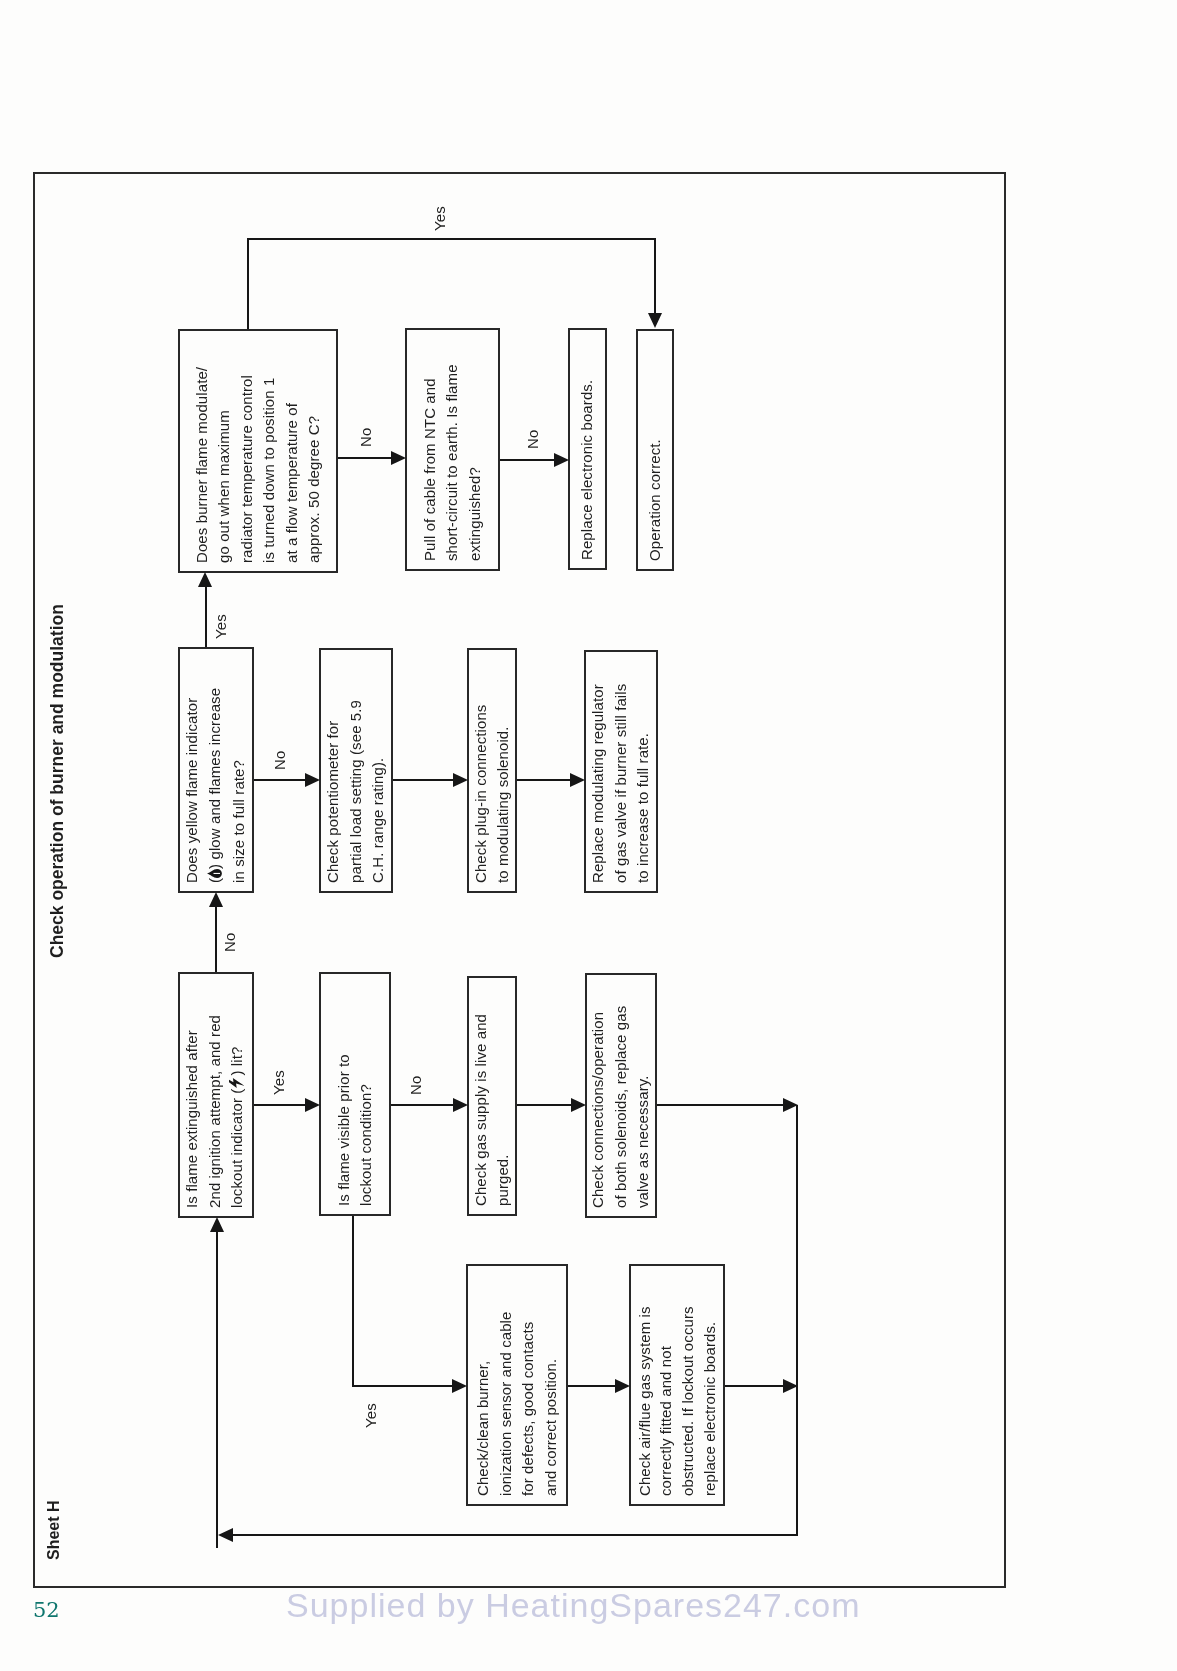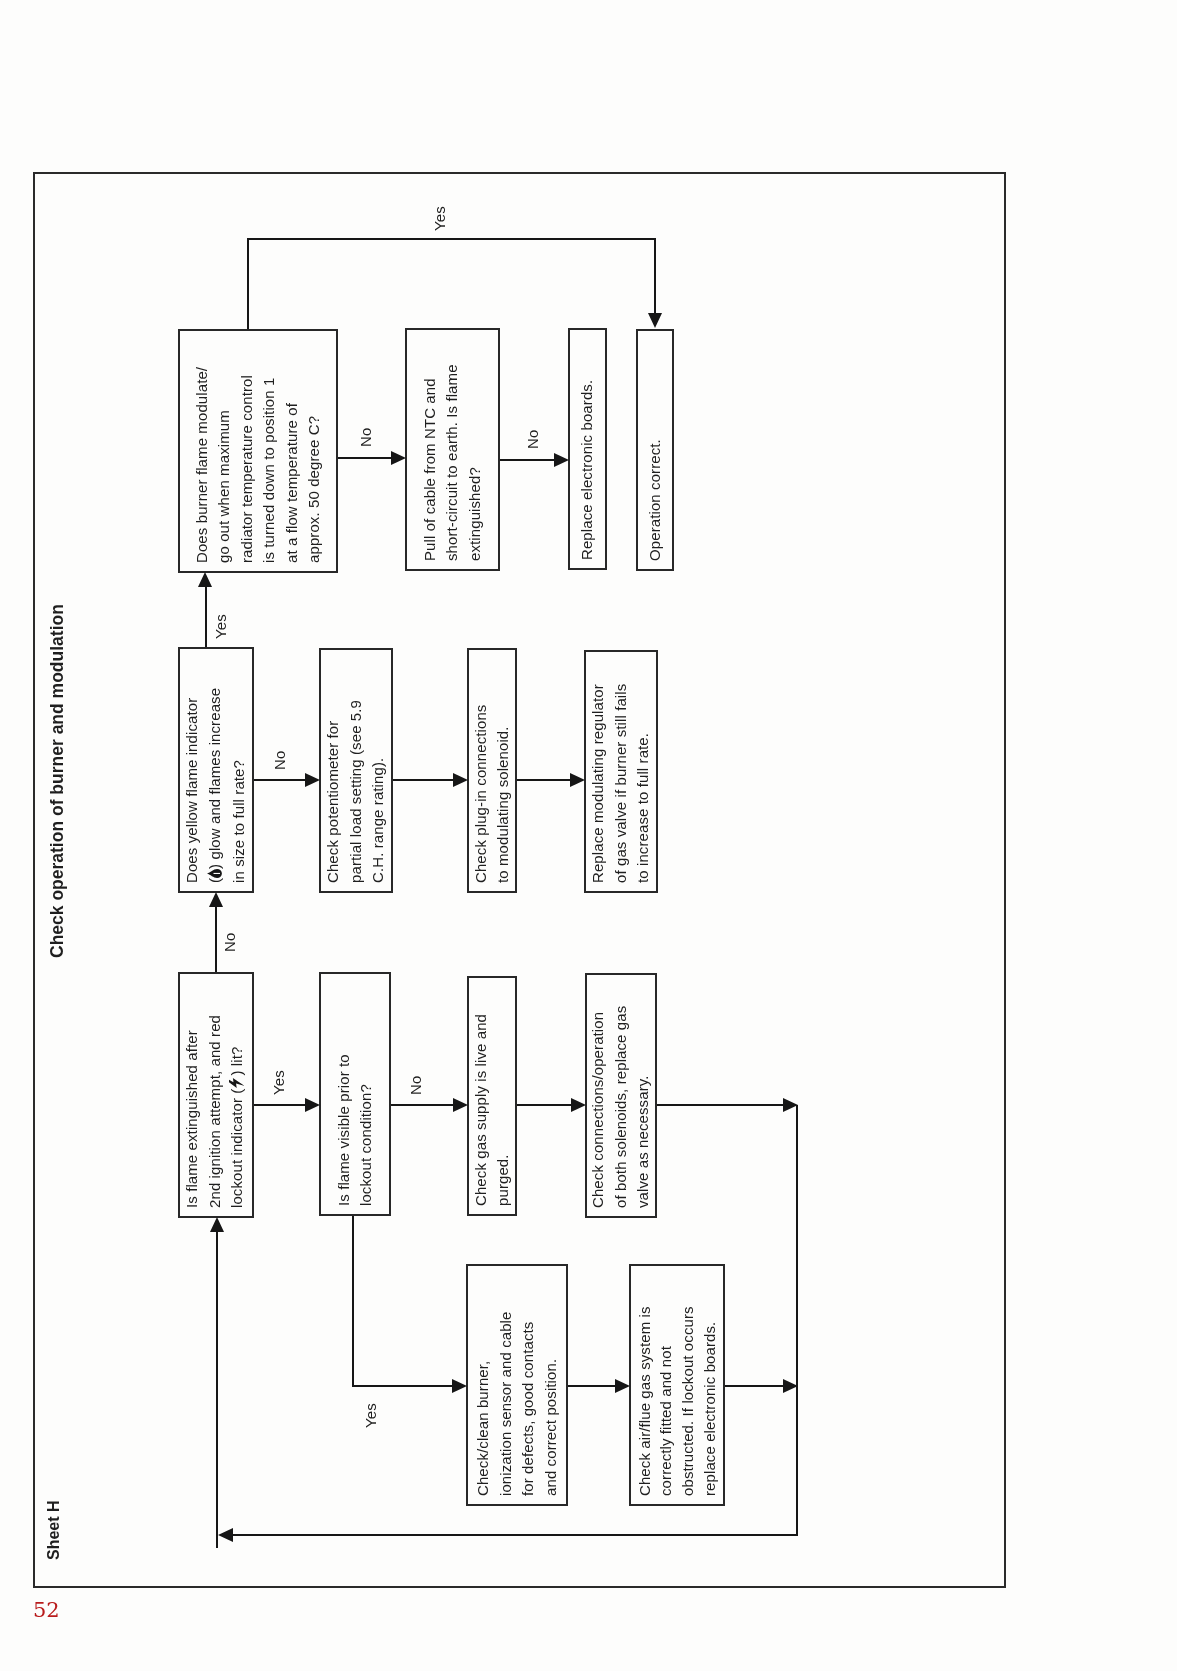--- a/index.html
+++ b/index.html
@@ -29,21 +29,21 @@
   .lbl { position:absolute; font-size:15px; letter-spacing:.2px; }
   .ln  { position:absolute; background:#161616; }
   .ah  { position:absolute; width:0; height:0; }
   .ah.r { border-top:7px solid transparent; border-bottom:7px solid transparent; border-left:15px solid #161616; }
   .ah.l { border-top:7px solid transparent; border-bottom:7px solid transparent; border-right:15px solid #161616; }
   .ah.d { border-left:7px solid transparent; border-right:7px solid transparent; border-top:15px solid #161616; }
   .ah.u { border-left:7px solid transparent; border-right:7px solid transparent; border-bottom:15px solid #161616; }
   .icon { display:inline-block; vertical-align:-2px; }
   .pageno {
     position:absolute; left:33px; top:1598px;
-    font-family:"DejaVu Serif", serif; font-size:21px; color:#b91c1c;
+    font-family:"DejaVu Serif", serif; font-size:21px; color:#0f766e;
   }
   .watermark {
     position:absolute; left:286px; top:1586px;
     font-size:34px; letter-spacing:1px; color:#c5c7e0; opacity:.9;
     white-space:nowrap;
   }
 </style>
 </head>
 <body>
 
@@ -198,14 +198,15 @@
     <div class="ah d" style="left:193px; top:748px;"></div>
     <div class="ln" style="left:51px; top:761px; width:430px; height:2px;"></div>
     <div class="ln" style="left:50px; top:196px; width:2px; height:567px;"></div>
     <div class="ah u" style="left:44px; top:183px;"></div>
     <div class="ln" style="left:38px; top:181px; width:318px; height:2px;"></div>
     <div class="ah r" style="left:354px; top:175px;"></div>
 
   </div>
 
   <div class="pageno">52</div>
+  <div class="watermark">Supplied by HeatingSpares247.com</div>
 
 </div>
 
 </body></html>

